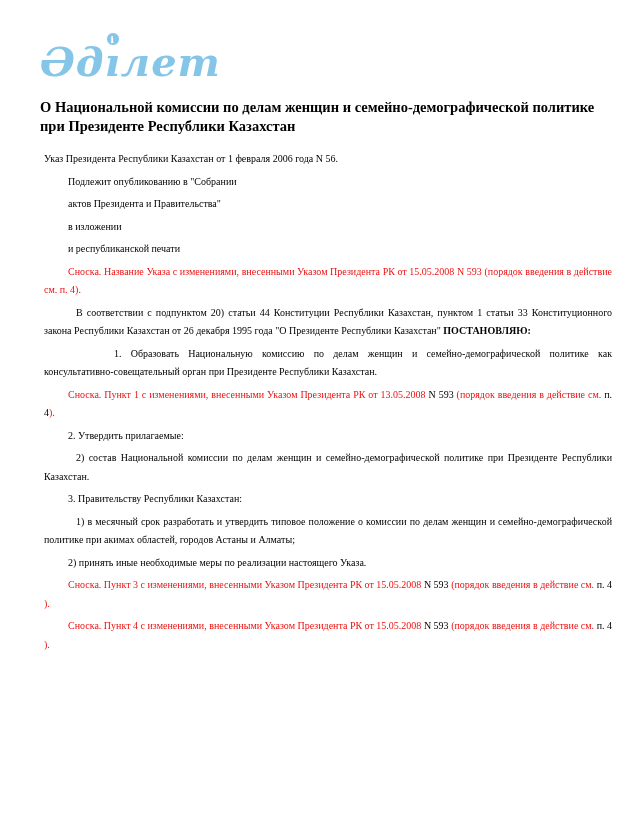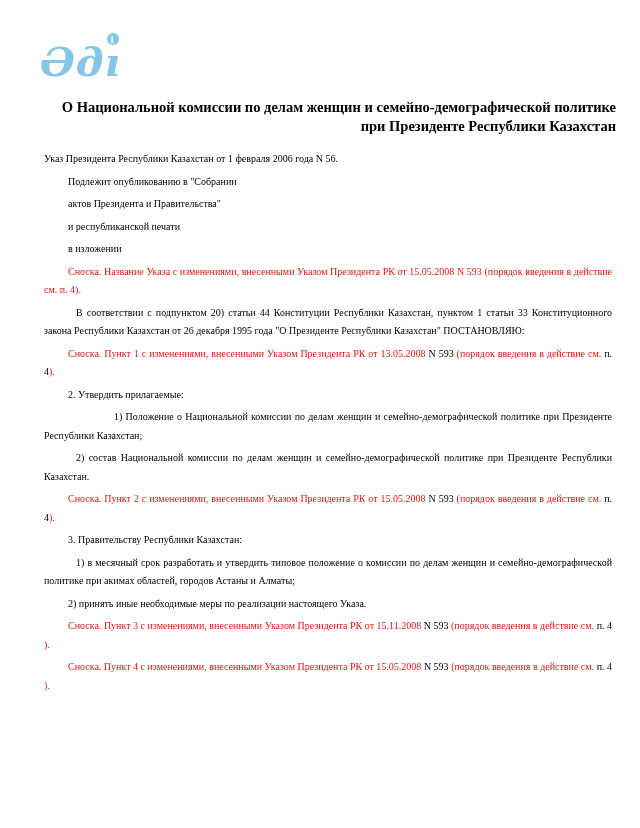--- a/index.html
+++ b/index.html
@@ -47,62 +47,61 @@
     text-align: center;
     font-style: normal;
     font-family: "DejaVu Serif", serif;
   }
   
   .doc-title {
     font-size: 14.5px;
     font-weight: bold;
     line-height: 18.5px;
     margin: 4px 0 15px 0;
-    text-align: right;
+    text-align: left;
   }
   .doc-body p.para {
     margin: 4px;
     font-size: 10px;
     line-height: 18.5px;
     text-align: justify;
   }
   p.plain { text-align: left; text-indent: 0; }
   p.annotation { text-align: left; padding-left: 24px; }
   p.footnote { text-indent: 24px; }
   p.ind24 { text-indent: 24px; }
   p.ind32 { text-indent: 32px; }
   p.ind50 { text-indent: 50px; }
   p.ind70 { text-indent: 70px; }
   .seg-red { color: var(--fn-red, #ee1111); }
-  .seg-bold { font-weight: normal; }
+  .seg-bold { font-weight: bold; }
 </style>
 </head>
 <body style="--fn-red: #ee1111; --logo-blue: #85c6e8; background: rgb(255, 255, 255); color: rgb(0, 0, 0);">
 
 <div class="page">
 
   <div class="logo">
-    <span class="logo-text"><span>Әд</span><span class="logo-i"><span>ı</span><span class="logo-dot">i</span></span></span>
+    <span class="logo-text"><span>Әд</span><span class="logo-i"><span>ı</span><span class="logo-dot">i</span></span><span>лет</span></span>
   </div>
 
   <h1 class="doc-title">О Национальной комиссии по делам женщин и семейно-демографической политике при Президенте Республики Казахстан</h1>
 
   <div class="doc-body">
       <p class="para plain"><span>Указ Президента Республики Казахстан от 1 февраля 2006 года N 56.</span></p>
       <p class="para annotation"><span>Подлежит опубликованию в "Собрании</span></p>
       <p class="para annotation"><span>актов Президента и Правительства"</span></p>
+      <p class="para annotation"><span>в изложении</span></p>
       <p class="para annotation"><span>и республиканской печати</span></p>
-      <p class="para annotation"><span>в изложении</span></p>
       <p class="para footnote"><span class="seg-red">Сноска. Название Указа с изменениями, внесенными Указом Президента РК от 15.05.2008 N 593 (порядок введения в действие см. п. 4).</span></p>
       <p class="para ind32"><span>В соответствии с подпунктом 20) статьи 44 Конституции Республики Казахстан, пунктом 1 статьи 33 Конституционного закона Республики Казахстан от 26 декабря 1995 года "О Президенте Республики Казахстан" </span><span class="seg-bold">ПОСТАНОВЛЯЮ:</span></p>
+      <p class="para ind70"><span>1. Образовать Национальную комиссию по делам женщин и семейно-демографической политике как консультативно-совещательный орган при Президенте Республики Казахстан.</span></p>
       <p class="para footnote"><span class="seg-red">Сноска. Пункт 1 с изменениями, внесенными Указом Президента РК от 13.05.2008 </span><span>N 593 </span><span class="seg-red">(порядок введения в действие см. </span><span>п. 4</span><span class="seg-red">).</span></p>
       <p class="para ind24"><span>2. Утвердить прилагаемые:</span></p>
-      <p class="para ind70"><span>1) Положение о Национальной комиссии по делам женщин и семейно-демографической политике при Президенте Республики Казахстан;</span></p>
       <p class="para ind32"><span>2) состав Национальной комиссии по делам женщин и семейно-демографической политике при Президенте Республики Казахстан.</span></p>
-      <p class="para footnote"><span class="seg-red">Сноска. Пункт 2 с изменениями, внесенными Указом Президента РК от 15.05.2008 </span><span>N 593 </span><span class="seg-red">(порядок введения в действие см. </span><span>п. 4</span><span class="seg-red">).</span></p>
       <p class="para ind24"><span>3. Правительству Республики Казахстан:</span></p>
       <p class="para ind32"><span>1) в месячный срок разработать и утвердить типовое положение о комиссии по делам женщин и семейно-демографической политике при акимах областей, городов Астаны и Алматы;</span></p>
       <p class="para ind24"><span>2) принять иные необходимые меры по реализации настоящего Указа.</span></p>
-      <p class="para footnote"><span class="seg-red">Сноска. Пункт 3 с изменениями, внесенными Указом Президента РК от 15.11.2008 </span><span>N 593 </span><span class="seg-red">(порядок введения в действие см. </span><span>п. 4 </span><span class="seg-red">).</span></p>
+      <p class="para footnote"><span class="seg-red">Сноска. Пункт 3 с изменениями, внесенными Указом Президента РК от 15.05.2008 </span><span>N 593 </span><span class="seg-red">(порядок введения в действие см. </span><span>п. 4 </span><span class="seg-red">).</span></p>
       <p class="para footnote"><span class="seg-red">Сноска. Пункт 4 с изменениями, внесенными Указом Президента РК от 15.05.2008 </span><span>N 593 </span><span class="seg-red">(порядок введения в действие см. </span><span>п. 4 </span><span class="seg-red">).</span></p>
     </div>
 
 </div>
 
 </body></html>

